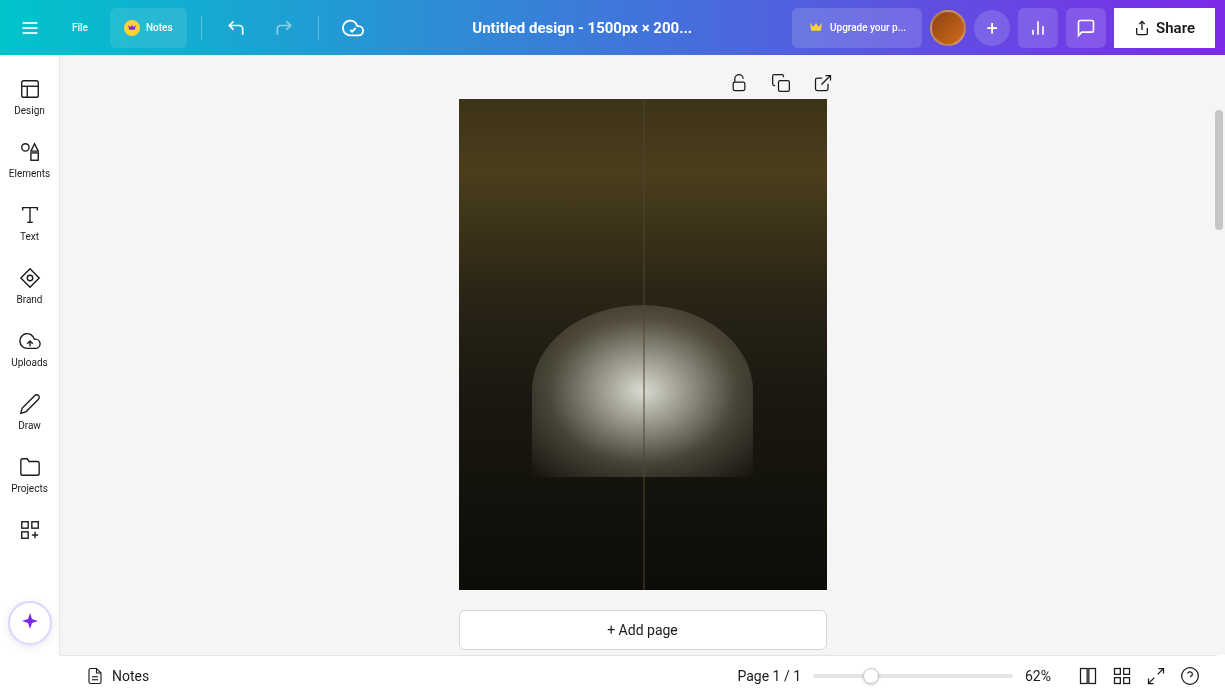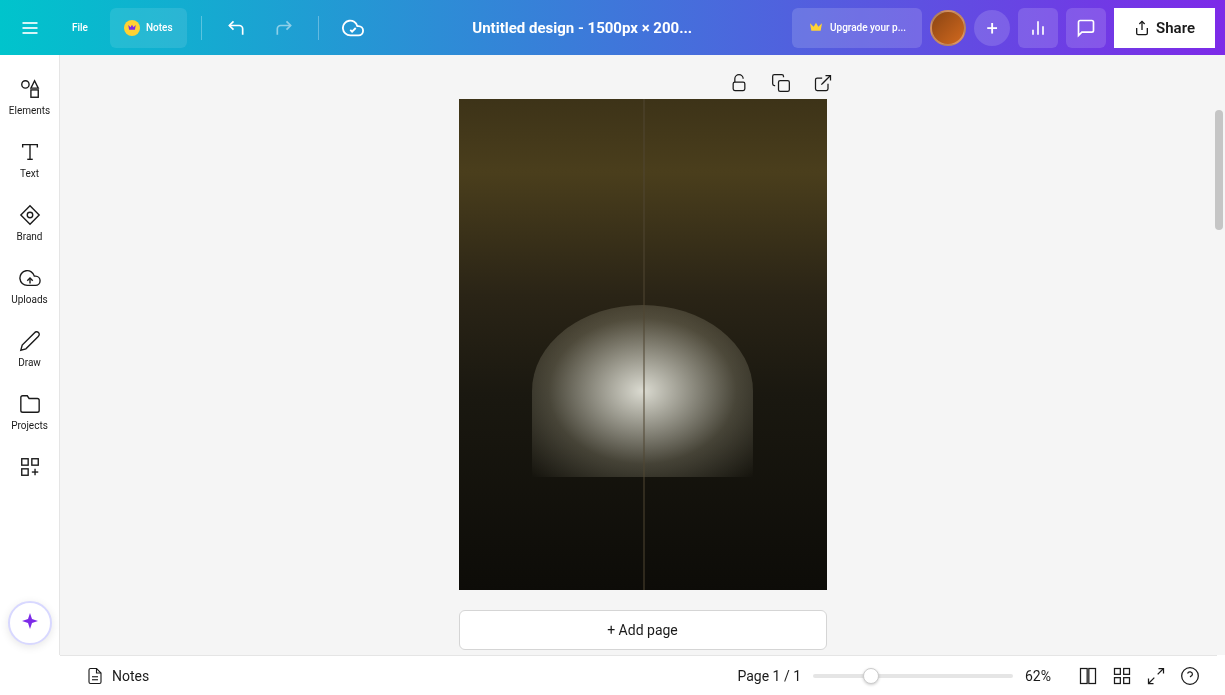--- a/index.html
+++ b/index.html
@@ -432,20 +432,30 @@
           </svg>
       </span>
       <span>Share</span>
     </button>
   </div>
 </div>
 
 <div class="main-area">
 
   <div class="sidebar">
+    <div class="sidebar-item">
+      <span class="sidebar-icon">
+        <svg width="22" height="22" viewBox="0 0 24 24" fill="none" stroke="currentColor" stroke-width="1.5">
+            <rect x="3" y="3" width="18" height="18" rx="2"></rect>
+            <line x1="3" y1="9" x2="21" y2="9"></line>
+            <line x1="9" y1="9" x2="9" y2="21"></line>
+          </svg>
+      </span>
+      <span class="sidebar-label">Design</span>
+    </div>
     <div class="sidebar-item">
       <span class="sidebar-icon">
         <svg width="22" height="22" viewBox="0 0 24 24" fill="none" stroke="currentColor" stroke-width="1.5">
             <circle cx="7" cy="7" r="4"></circle>
             <rect x="13" y="13" width="8" height="8"></rect>
             <polygon points="17 3 21 11 13 11"></polygon>
           </svg>
       </span>
       <span class="sidebar-label">Elements</span>
     </div>

